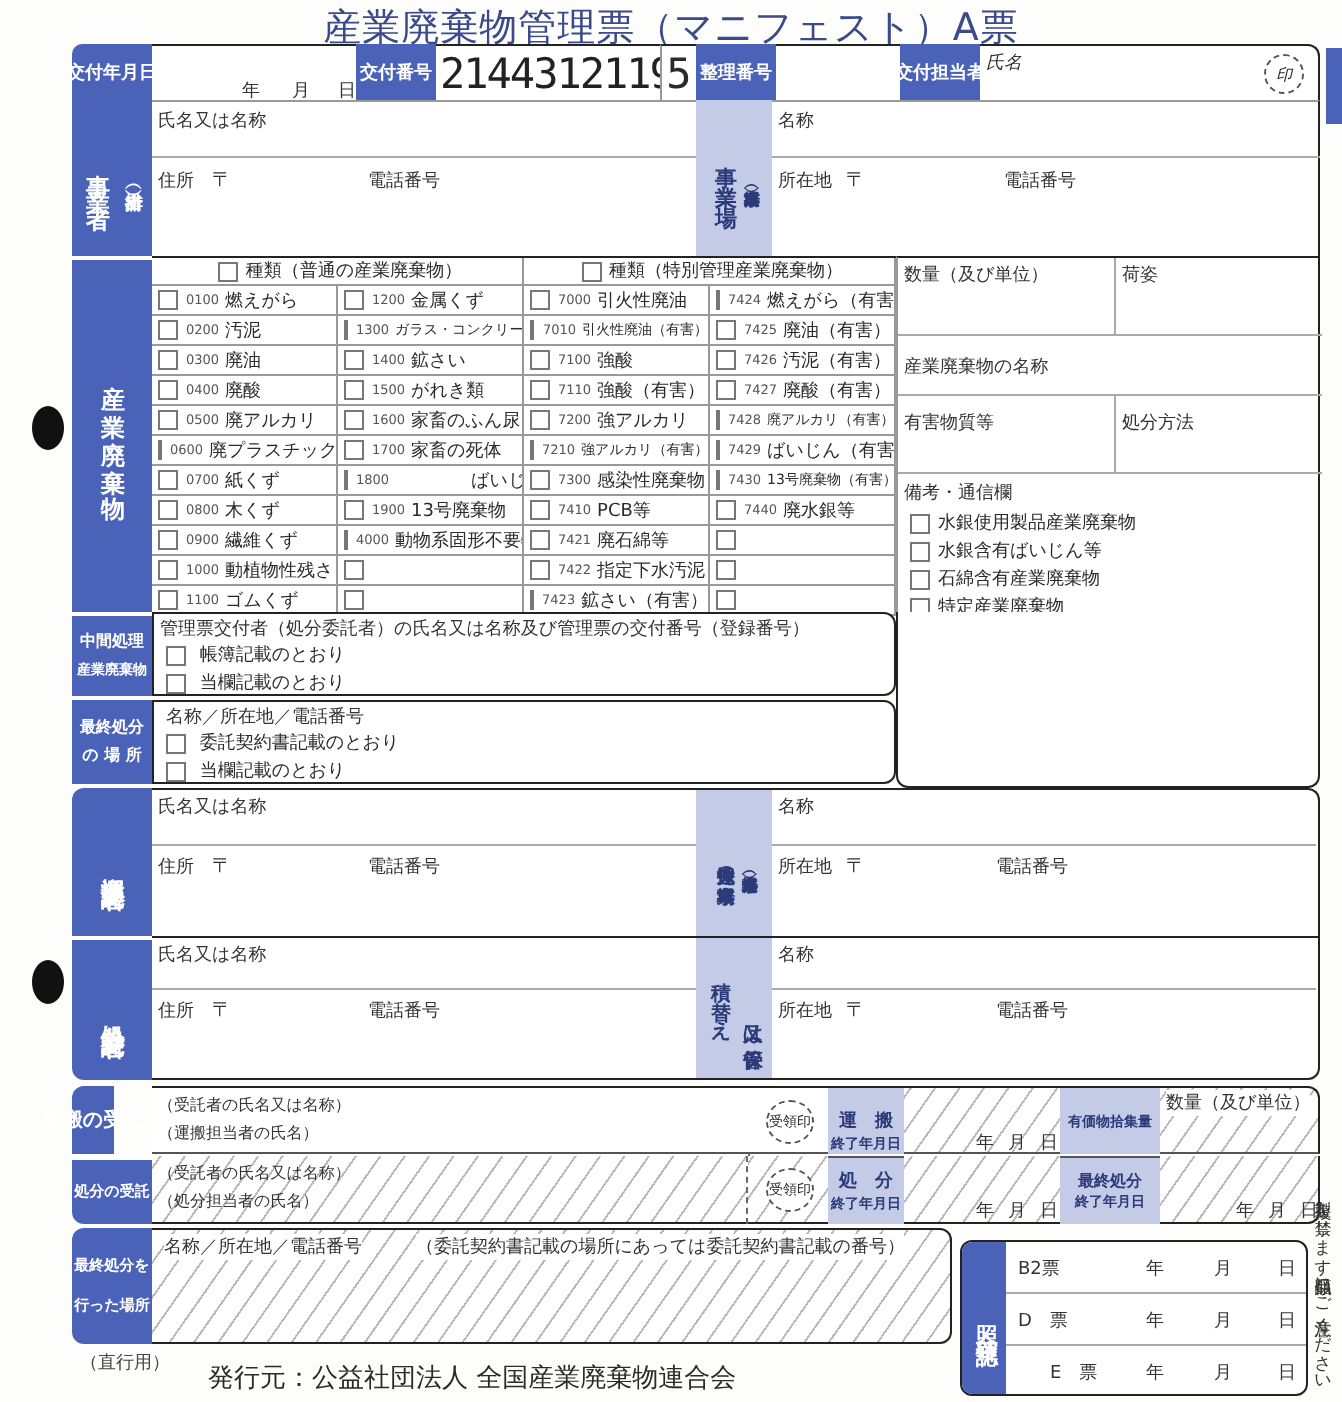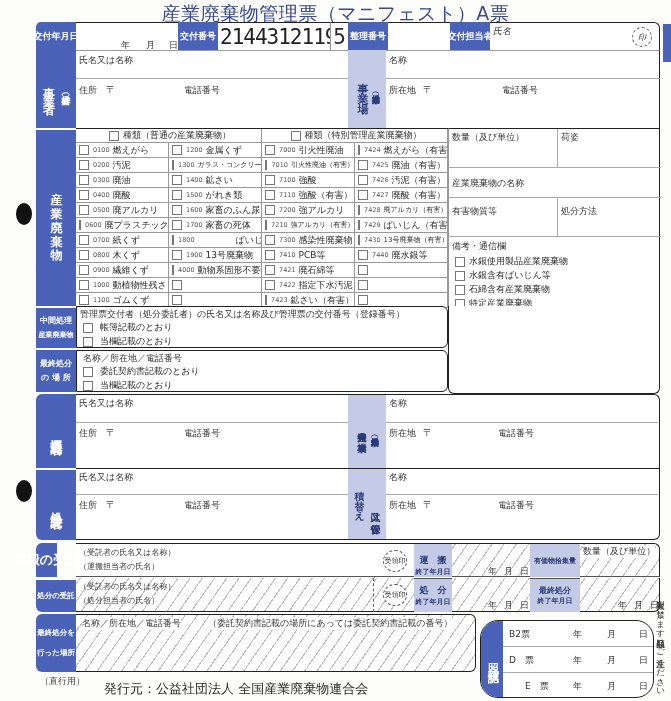--- a/index.html
+++ b/index.html
@@ -2,21 +2,21 @@
 <html><head>
 <meta charset="utf-8">
 <style>
   * { box-sizing: border-box; margin: 0; padding: 0; }
   body { width: 671px; height: 701px; background: #fdfdfb; font-family: "DejaVu Sans", "Liberation Sans", sans-serif; color: #2a2a2a; position: relative; overflow: hidden; }
   .abs { position: absolute; }
   .title { left: 0; width: 671px; top: 1px; text-align: center; font-size: 19px; color: #3a4a8a; letter-spacing: 0.5px; }
   .blue { background: #4a63b8; color: #fff; }
   .lblue { background: #c4cbe6; color: #2b3b7a; }
   .hdr { font-size: 9px; font-weight: bold; display:flex; align-items:center; justify-content:center; white-space:nowrap; }
-  .frame { border: 1.5px solid #222; border-radius: 18px; background: #fff; }
+  .frame { border: 1.5px solid #222; border-radius: 6px; background: #fff; }
   .hline { height: 1px; background: #aaa; position: absolute; }
   .vline { width: 1px; background: #aaa; position: absolute; }
   .lbl { font-size: 9px; color: #333; position: absolute; white-space: nowrap; }
   .vtext { writing-mode: vertical-rl; text-orientation: upright; font-weight: bold; color: #fff; font-size: 12px; letter-spacing: 6px; }
   .vtext-s { writing-mode: vertical-rl; text-orientation: upright; font-size: 10px; color: #2b3b7a; font-weight: bold; }
   .cb { display:inline-block; width: 10px; height: 10px; border: 1px solid #777; background:#fff; vertical-align: middle; margin-right: 4px; }
   .cell { position:absolute; font-size: 9px; display:flex; align-items:center; white-space:nowrap; overflow:hidden; border-right: 1px solid #999; border-bottom: 1px solid #999; padding-left: 3px; }
   .code { font-size: 6.5px; color:#555; margin-right: 3px; }
   .hatch { background-image: repeating-linear-gradient(-55deg, transparent 0 9px, #bbb 9px 10px); }
   .punch { width: 16px; height: 22px; border-radius: 50%; background: #111; position:absolute; left: 16px; }
@@ -389,21 +389,21 @@
   <span class="vtext-s" style="font-size:10px;margin-top:14px;">又は保管</span>
 </div>
 <div class="abs" style="left:386px;top:468px;width:274px;height:72px;background:#fff;border-top:1.5px solid #222;border-right:1.5px solid #222;border-bottom:1.5px solid #222;border-radius:0 0 6px 0;">
   <span class="lbl" style="left:3px;top:2px;">名称</span>
   <div class="hline" style="left:0;top:25px;width:272px;"></div>
   <span class="lbl" style="left:3px;top:30px;">所在地</span>
   <span class="lbl" style="left:37px;top:29px;font-size:10px;">〒</span>
   <span class="lbl" style="left:112px;top:30px;">電話番号</span>
 </div>
 
-<div class="abs blue hdr" style="left:36px;top:543px;width:21px;height:34px;font-size:13px;border-radius:6px 0 0 0;">運搬の受託</div>
+<div class="abs blue hdr" style="left:36px;top:543px;width:21px;height:34px;font-size:10px;border-radius:6px 0 0 0;">運搬の受託</div>
 <div class="abs" style="left:76px;top:543px;width:298px;height:34px;background:#fff;border-top:1.5px solid #222;border-bottom:1px solid #555;">
   <span class="lbl" style="left:3px;top:3px;font-size:8px;">（受託者の氏名又は名称）</span>
   <span class="lbl" style="left:3px;top:17px;font-size:8px;">（運搬担当者の氏名）</span>
   <div class="abs" style="left:298px;top:0;height:34px;border-left:1px dashed #666;"></div>
 </div>
 <div class="abs" style="left:374px;top:543px;width:40px;height:34px;background:#fff;border-top:1.5px solid #222;border-bottom:1px solid #555;">
   <span class="stamp" style="left:9px;top:6px;font-size:7px;width:24px;height:22px;">受領印</span>
 </div>
 <div class="abs lblue" style="left:414px;top:543px;width:38px;height:34px;font-size:7px;display:flex;flex-direction:column;align-items:center;justify-content:flex-end;font-weight:bold;border-top:1.5px solid #222;">
   <span style="font-size:9px;">運　搬</span>

